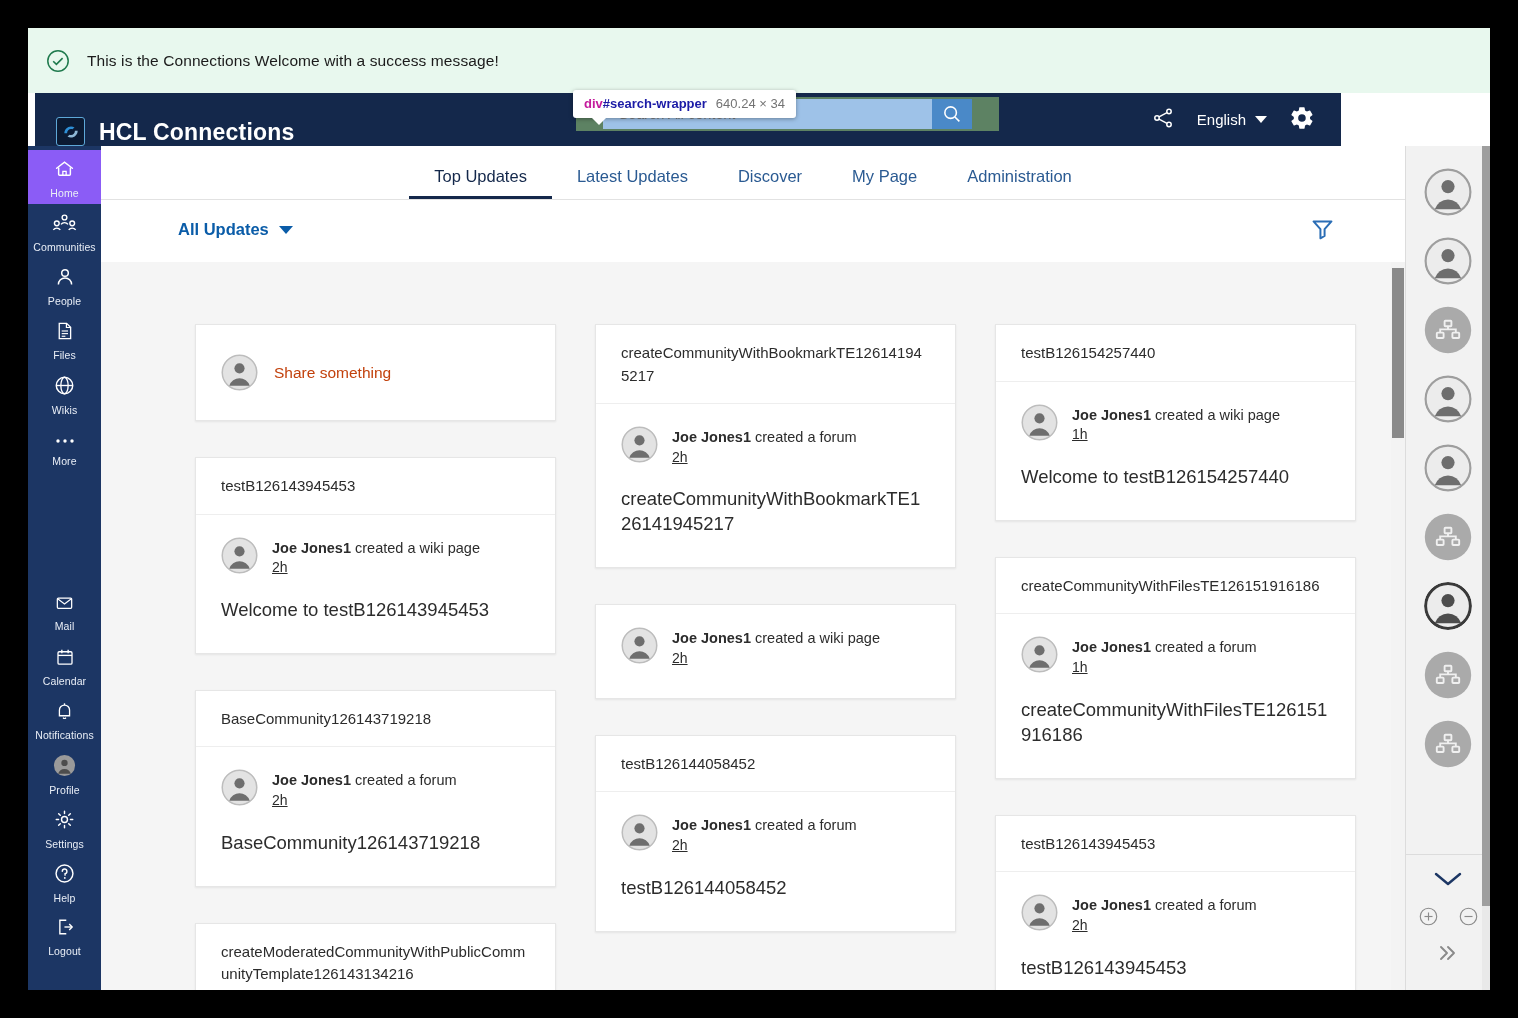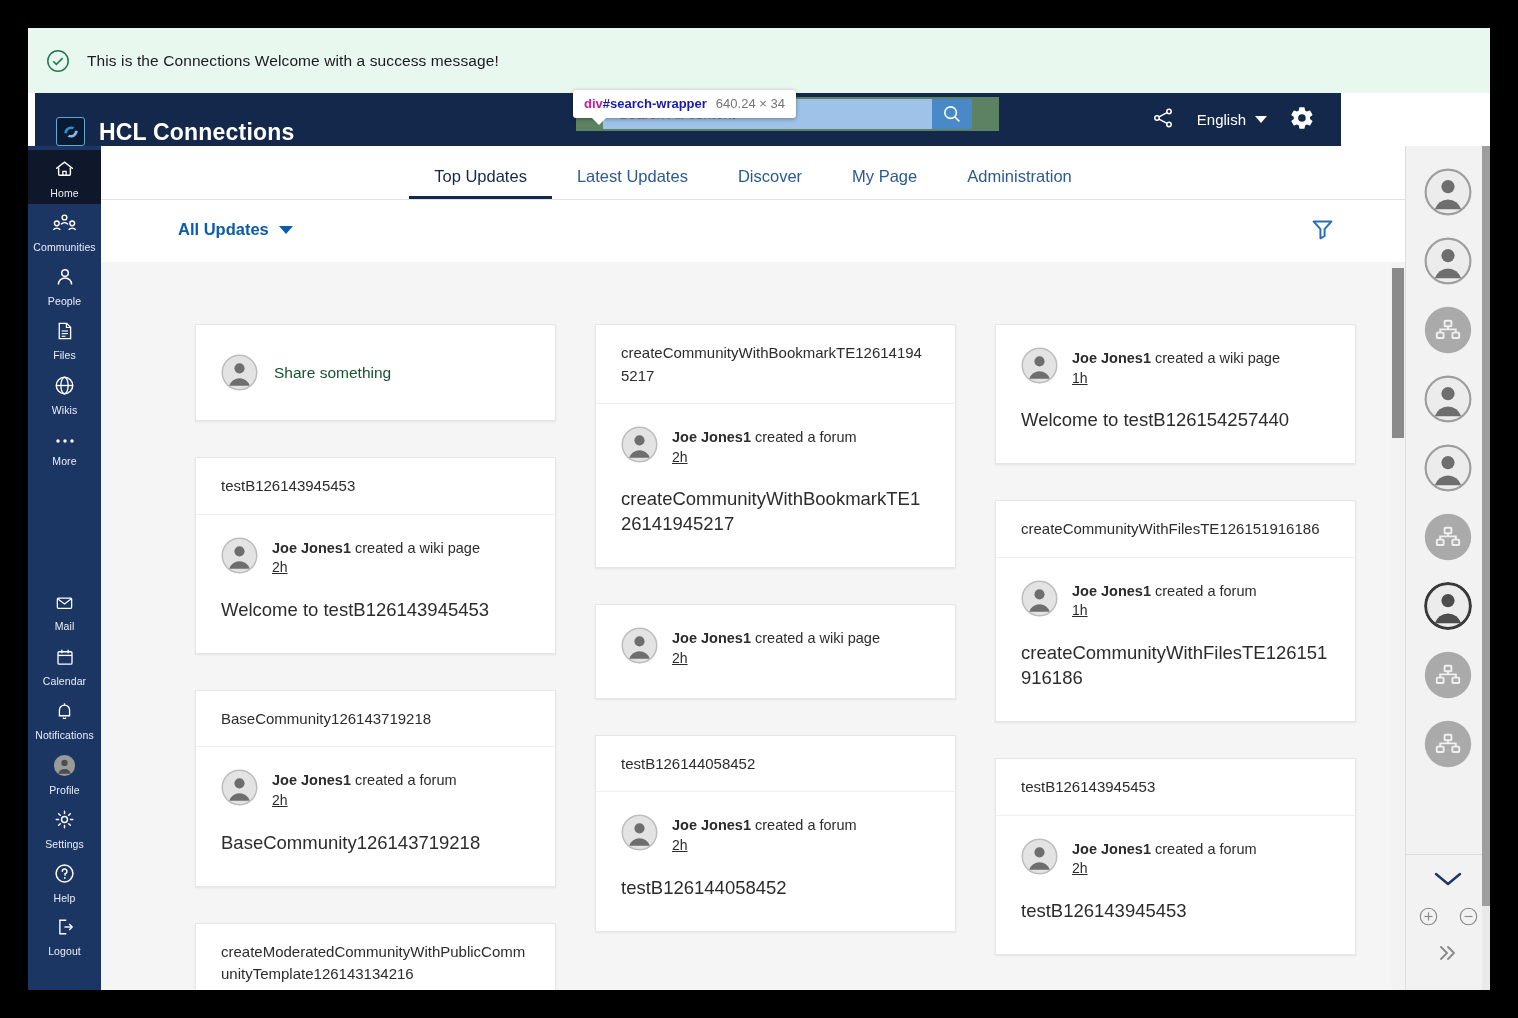--- a/index.html
+++ b/index.html
@@ -123,21 +123,21 @@
     width: 73px; height: 844px;
     background: #1c3664;
   }
   .side-item {
     width: 73px; height: 54px;
     display: flex; flex-direction: column;
     align-items: center; justify-content: center;
     color: #e9eef6; cursor: pointer;
     padding-top: 3px;
   }
-  .side-item.active { background: #0f172a; }
+  .side-item.active { background: #8b5cf6; }
   .side-item .ilabel { font-size: 10.5px; margin-top: 3px; letter-spacing: .1px; }
   .side-top { padding-top: 4px; }
   .side-bottom { position: absolute; bottom: 28px; left: 0; width: 73px; }
 
   
   #main {
     position: absolute; left: 73px; top: 118px;
     width: 1304px; height: 844px;
     background: #ffffff;
   }
@@ -204,21 +204,21 @@
   .who .meta { padding-top: 2px; }
   .who .line1 { font-size: 14.5px; color: #2c2c2c; line-height: 1.35; }
   .who .line1 b { font-weight: bold; }
   .who .time { font-size: 14px; color: #2c2c2c; line-height: 1.35; text-decoration: underline; }
   .card-text {
     margin-top: 21px;
     font-size: 18.5px; color: #2c2c2c; line-height: 1.35;
     word-break: break-word;
   }
   .share-card { padding: 29px 25px; display: flex; align-items: center; gap: 16px; }
-  .share-card .ph { font-size: 15.5px; color: #14532d; }
+  .share-card .ph { font-size: 15.5px; color: #c2410c; }
 
   
   .av { border-radius: 50%; flex: 0 0 auto; display: block; }
 
   
   #rail {
     position: absolute; right: 0; top: 118px;
     width: 85px; height: 844px;
     background: #f2f2f2;
     border-left: 1px solid #dcdcdc;
@@ -589,20 +589,21 @@
                   <div class="time">2h</div>
                 </span>
               </div>
               <div class="card-text">testB126144058452</div>
             </div>
           </div>
         </div>
 
         <div class="col">
           <div class="card">
+            <div class="card-head">testB126154257440</div>
             <div class="card-body">
               <div class="who">
                 <span>
                   <svg class="av" width="37" height="37" viewBox="0 0 24 24">
                     <circle cx="12" cy="12" r="11.2" fill="#e3e3e3" stroke="#bdbdbd" stroke-width="1"></circle>
                     <circle cx="12" cy="9.3" r="3.3" fill="#6e6e6e"></circle>
                     <path d="M5.4 20.6a6.9 6.9 0 0 1 13.2 0z" fill="#6e6e6e"></path>
                   </svg>
                 </span>
                 <span class="meta">

